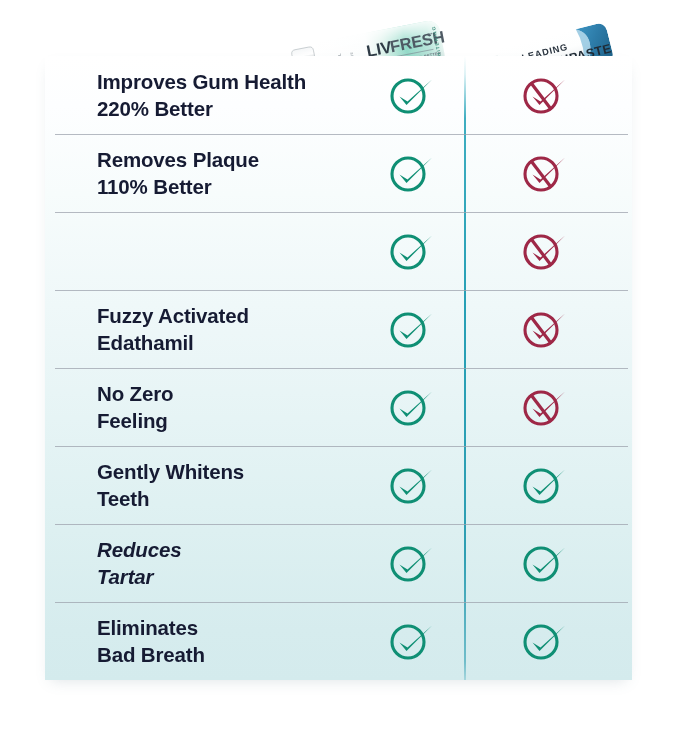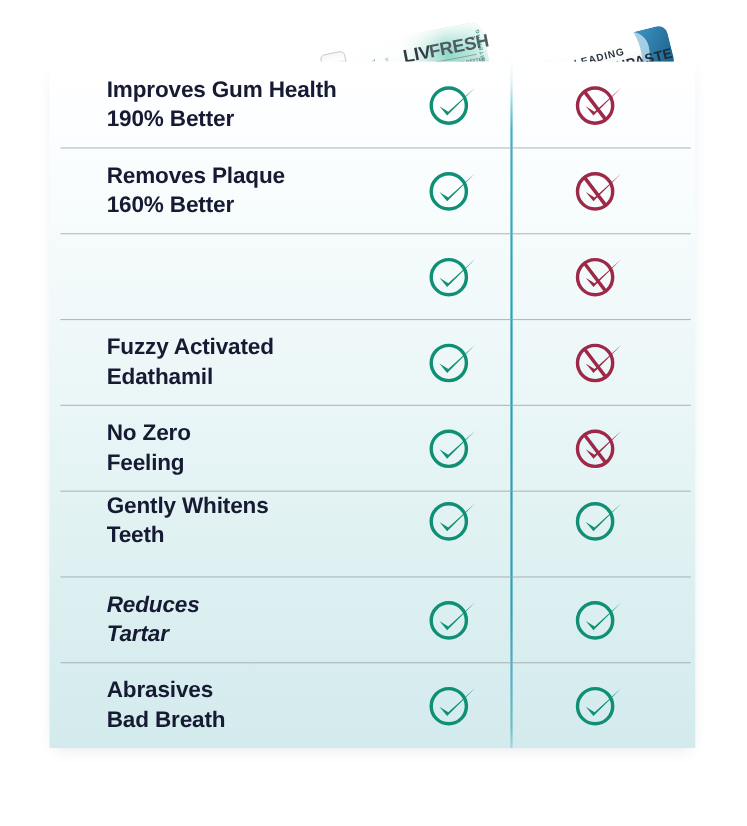--- a/index.html
+++ b/index.html
@@ -225,39 +225,39 @@
         <ellipse cx="76" cy="66" rx="54" ry="3" fill="#9aa7ad" opacity=".2"></ellipse>
       </g>
     </svg>
   </div>
 
   <div id="panel">
     <div id="col-divider"></div>
     <div id="rows-host">
         <div class="row" style="top: 0px; height: 78px;">
           <div class="label" style="top: 50%; transform: translateY(-50%); color: rgb(22, 27, 51);">Improves Gum Health
-190% Better</div>
+220% Better</div>
           <div class="mark col-a" style="top: 15px;">
             <svg viewBox="0 0 48 48" xmlns="http://www.w3.org/2000/svg">
               <circle cx="22" cy="25" r="16" fill="none" stroke="#0f8f74" stroke-width="3.1"></circle>
               <path d="M13.5 25.5 L20.5 34 L46 8.5 L21.5 30.5 Z" fill="#0f8f74"></path>
             </svg>
           </div>
           <div class="mark col-b" style="top: 15px;">
             <svg viewBox="0 0 48 48" xmlns="http://www.w3.org/2000/svg">
               <circle cx="22" cy="25" r="16" fill="none" stroke="#9e2847" stroke-width="3.1"></circle>
               <path d="M13.5 25.5 L20.5 34 L46 8.5 L21.5 30.5 Z" fill="#9e2847"></path>
               <path d="M12.5 12.5 L31.5 37.5" stroke="#9e2847" stroke-width="3.2" stroke-linecap="round" fill="none"></path>
             </svg>
           </div>
         </div>
         <div class="row-sep" style="top: 78px; background: rgb(158, 163, 173);"></div>
         <div class="row" style="top: 78px; height: 78px;">
           <div class="label" style="top: 50%; transform: translateY(-50%); color: rgb(22, 27, 51);">Removes Plaque
-160% Better</div>
+110% Better</div>
           <div class="mark col-a" style="top: 15px;">
             <svg viewBox="0 0 48 48" xmlns="http://www.w3.org/2000/svg">
               <circle cx="22" cy="25" r="16" fill="none" stroke="#0f8f74" stroke-width="3.1"></circle>
               <path d="M13.5 25.5 L20.5 34 L46 8.5 L21.5 30.5 Z" fill="#0f8f74"></path>
             </svg>
           </div>
           <div class="mark col-b" style="top: 15px;">
             <svg viewBox="0 0 48 48" xmlns="http://www.w3.org/2000/svg">
               <circle cx="22" cy="25" r="16" fill="none" stroke="#9e2847" stroke-width="3.1"></circle>
               <path d="M13.5 25.5 L20.5 34 L46 8.5 L21.5 30.5 Z" fill="#9e2847"></path>
@@ -311,21 +311,21 @@
           </div>
           <div class="mark col-b" style="top: 15px;">
             <svg viewBox="0 0 48 48" xmlns="http://www.w3.org/2000/svg">
               <circle cx="22" cy="25" r="16" fill="none" stroke="#9e2847" stroke-width="3.1"></circle>
               <path d="M13.5 25.5 L20.5 34 L46 8.5 L21.5 30.5 Z" fill="#9e2847"></path>
               <path d="M12.5 12.5 L31.5 37.5" stroke="#9e2847" stroke-width="3.2" stroke-linecap="round" fill="none"></path>
             </svg>
           </div>
         </div>
         <div class="row-sep" style="top: 390px; background: rgb(158, 163, 173);"></div>
-        <div class="row" style="top: 378px; height: 78px;">
+        <div class="row" style="top: 390px; height: 78px;">
           <div class="label" style="top: 50%; transform: translateY(-50%); color: rgb(22, 27, 51);">Gently Whitens
 Teeth</div>
           <div class="mark col-a" style="top: 15px;">
             <svg viewBox="0 0 48 48" xmlns="http://www.w3.org/2000/svg">
               <circle cx="22" cy="25" r="16" fill="none" stroke="#0f8f74" stroke-width="3.1"></circle>
               <path d="M13.5 25.5 L20.5 34 L46 8.5 L21.5 30.5 Z" fill="#0f8f74"></path>
             </svg>
           </div>
           <div class="mark col-b" style="top: 15px;">
             <svg viewBox="0 0 48 48" xmlns="http://www.w3.org/2000/svg">
@@ -346,21 +346,21 @@
           </div>
           <div class="mark col-b" style="top: 15px;">
             <svg viewBox="0 0 48 48" xmlns="http://www.w3.org/2000/svg">
               <circle cx="22" cy="25" r="16" fill="none" stroke="#0f8f74" stroke-width="3.1"></circle>
               <path d="M13.5 25.5 L20.5 34 L46 8.5 L21.5 30.5 Z" fill="#0f8f74"></path>
             </svg>
           </div>
         </div>
         <div class="row-sep" style="top: 546px; background: rgb(158, 163, 173);"></div>
         <div class="row" style="top: 546px; height: 78px;">
-          <div class="label" style="top: 50%; transform: translateY(-50%); color: rgb(22, 27, 51);">Abrasives
+          <div class="label" style="top: 50%; transform: translateY(-50%); color: rgb(22, 27, 51);">Eliminates
 Bad Breath</div>
           <div class="mark col-a" style="top: 15px;">
             <svg viewBox="0 0 48 48" xmlns="http://www.w3.org/2000/svg">
               <circle cx="22" cy="25" r="16" fill="none" stroke="#0f8f74" stroke-width="3.1"></circle>
               <path d="M13.5 25.5 L20.5 34 L46 8.5 L21.5 30.5 Z" fill="#0f8f74"></path>
             </svg>
           </div>
           <div class="mark col-b" style="top: 15px;">
             <svg viewBox="0 0 48 48" xmlns="http://www.w3.org/2000/svg">
               <circle cx="22" cy="25" r="16" fill="none" stroke="#0f8f74" stroke-width="3.1"></circle>

